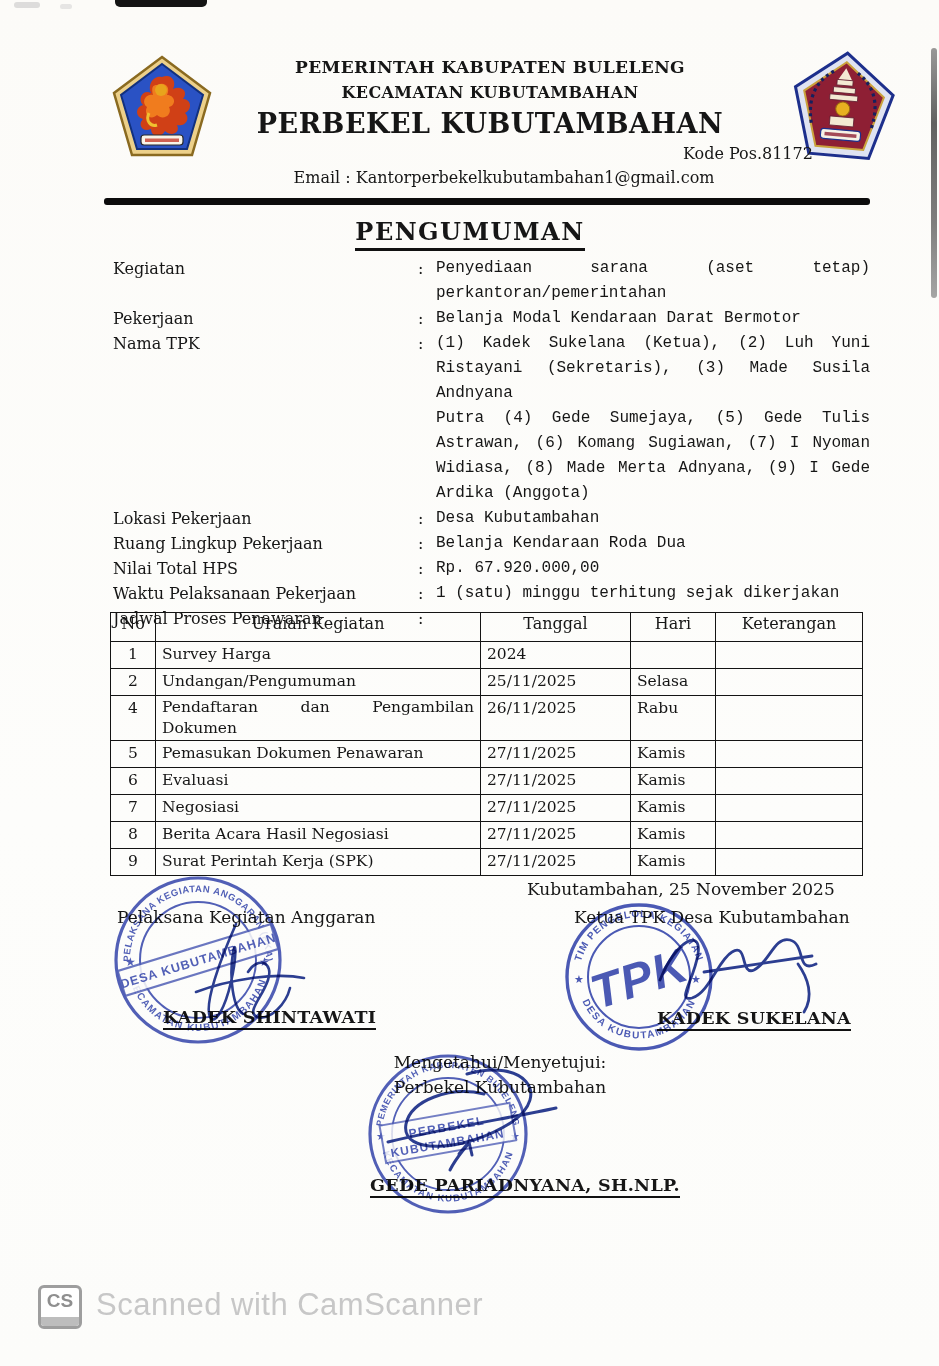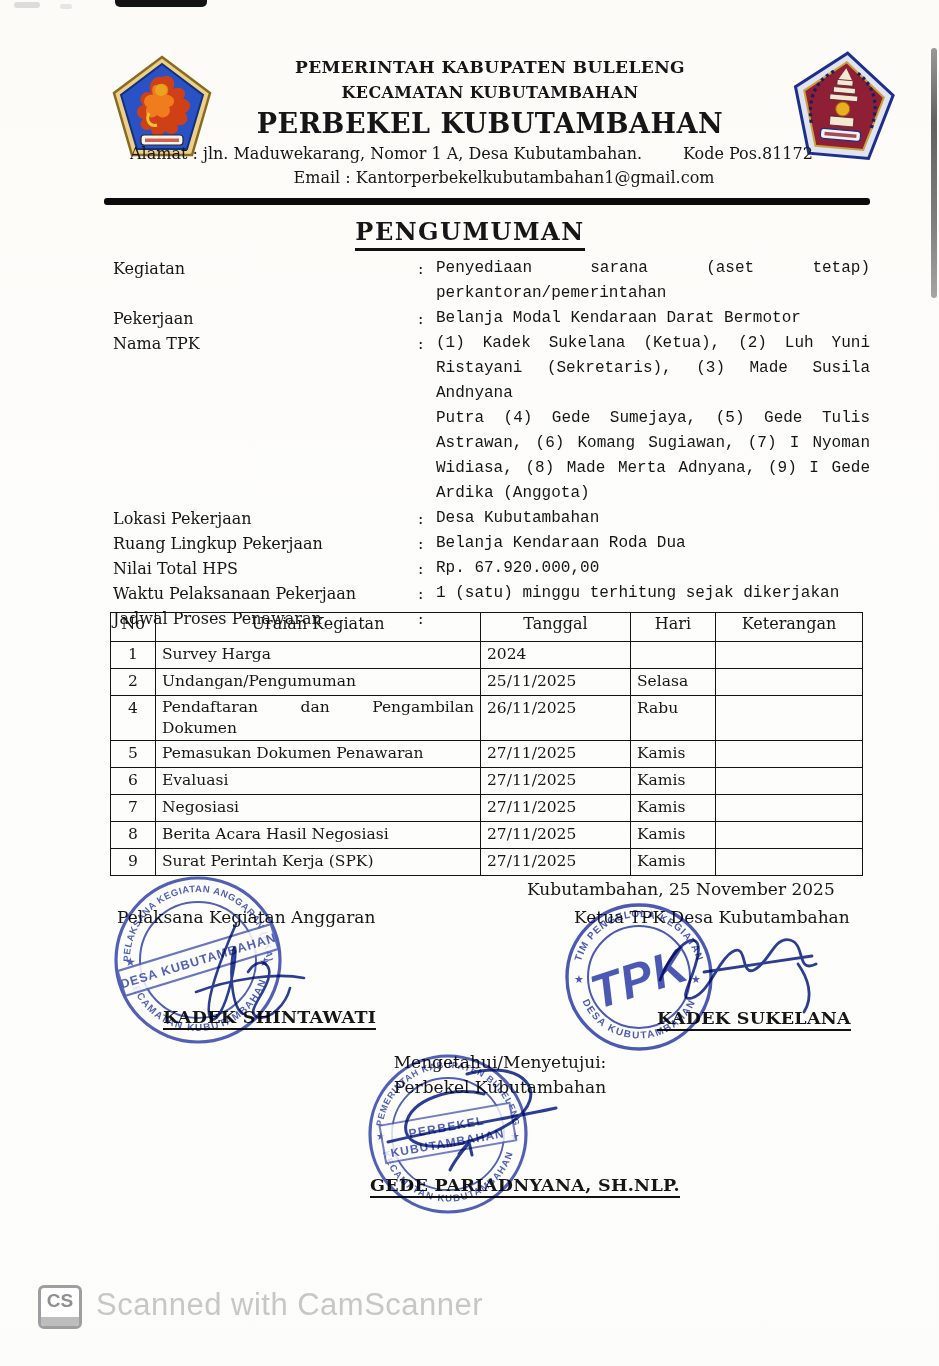--- a/index.html
+++ b/index.html
@@ -102,21 +102,20 @@
       <circle cx="52" cy="59" r="7" fill="#e8b020" stroke="#9a6a10" stroke-width="1"></circle>
       <rect x="40" y="67" width="24" height="9" fill="#f3e9d2" stroke="#5c1a2e" stroke-width=".8"></rect>
       <rect x="32" y="80" width="40" height="10" rx="3" fill="#f6f2e6" stroke="#1d2f8c" stroke-width="1.2"></rect>
       <rect x="36" y="83.2" width="32" height="3.6" fill="#8e1f34" opacity=".8"></rect>
     </g>
   </svg>
 
   <div class="abs hline1">PEMERINTAH KABUPATEN BULELENG</div>
   <div class="abs hline2">KECAMATAN KUBUTAMBAHAN</div>
   <div class="abs hline3">PERBEKEL KUBUTAMBAHAN</div>
-  <div class="abs haddr">Alamat : jln. Maduwekarang, Nomor 1 A, Desa Kubutambahan.</div>
   <div class="abs hpos">Kode Pos.81172</div>
   <div class="abs hemail">Email : Kantorperbekelkubutambahan1@gmail.com</div>
   <div class="abs hrule"></div>
 
   <div class="abs title-wrap">
     <span class="title">PENGUMUMAN</span>
   </div>
 
   <div class="abs fields">
     <div class="frow">

